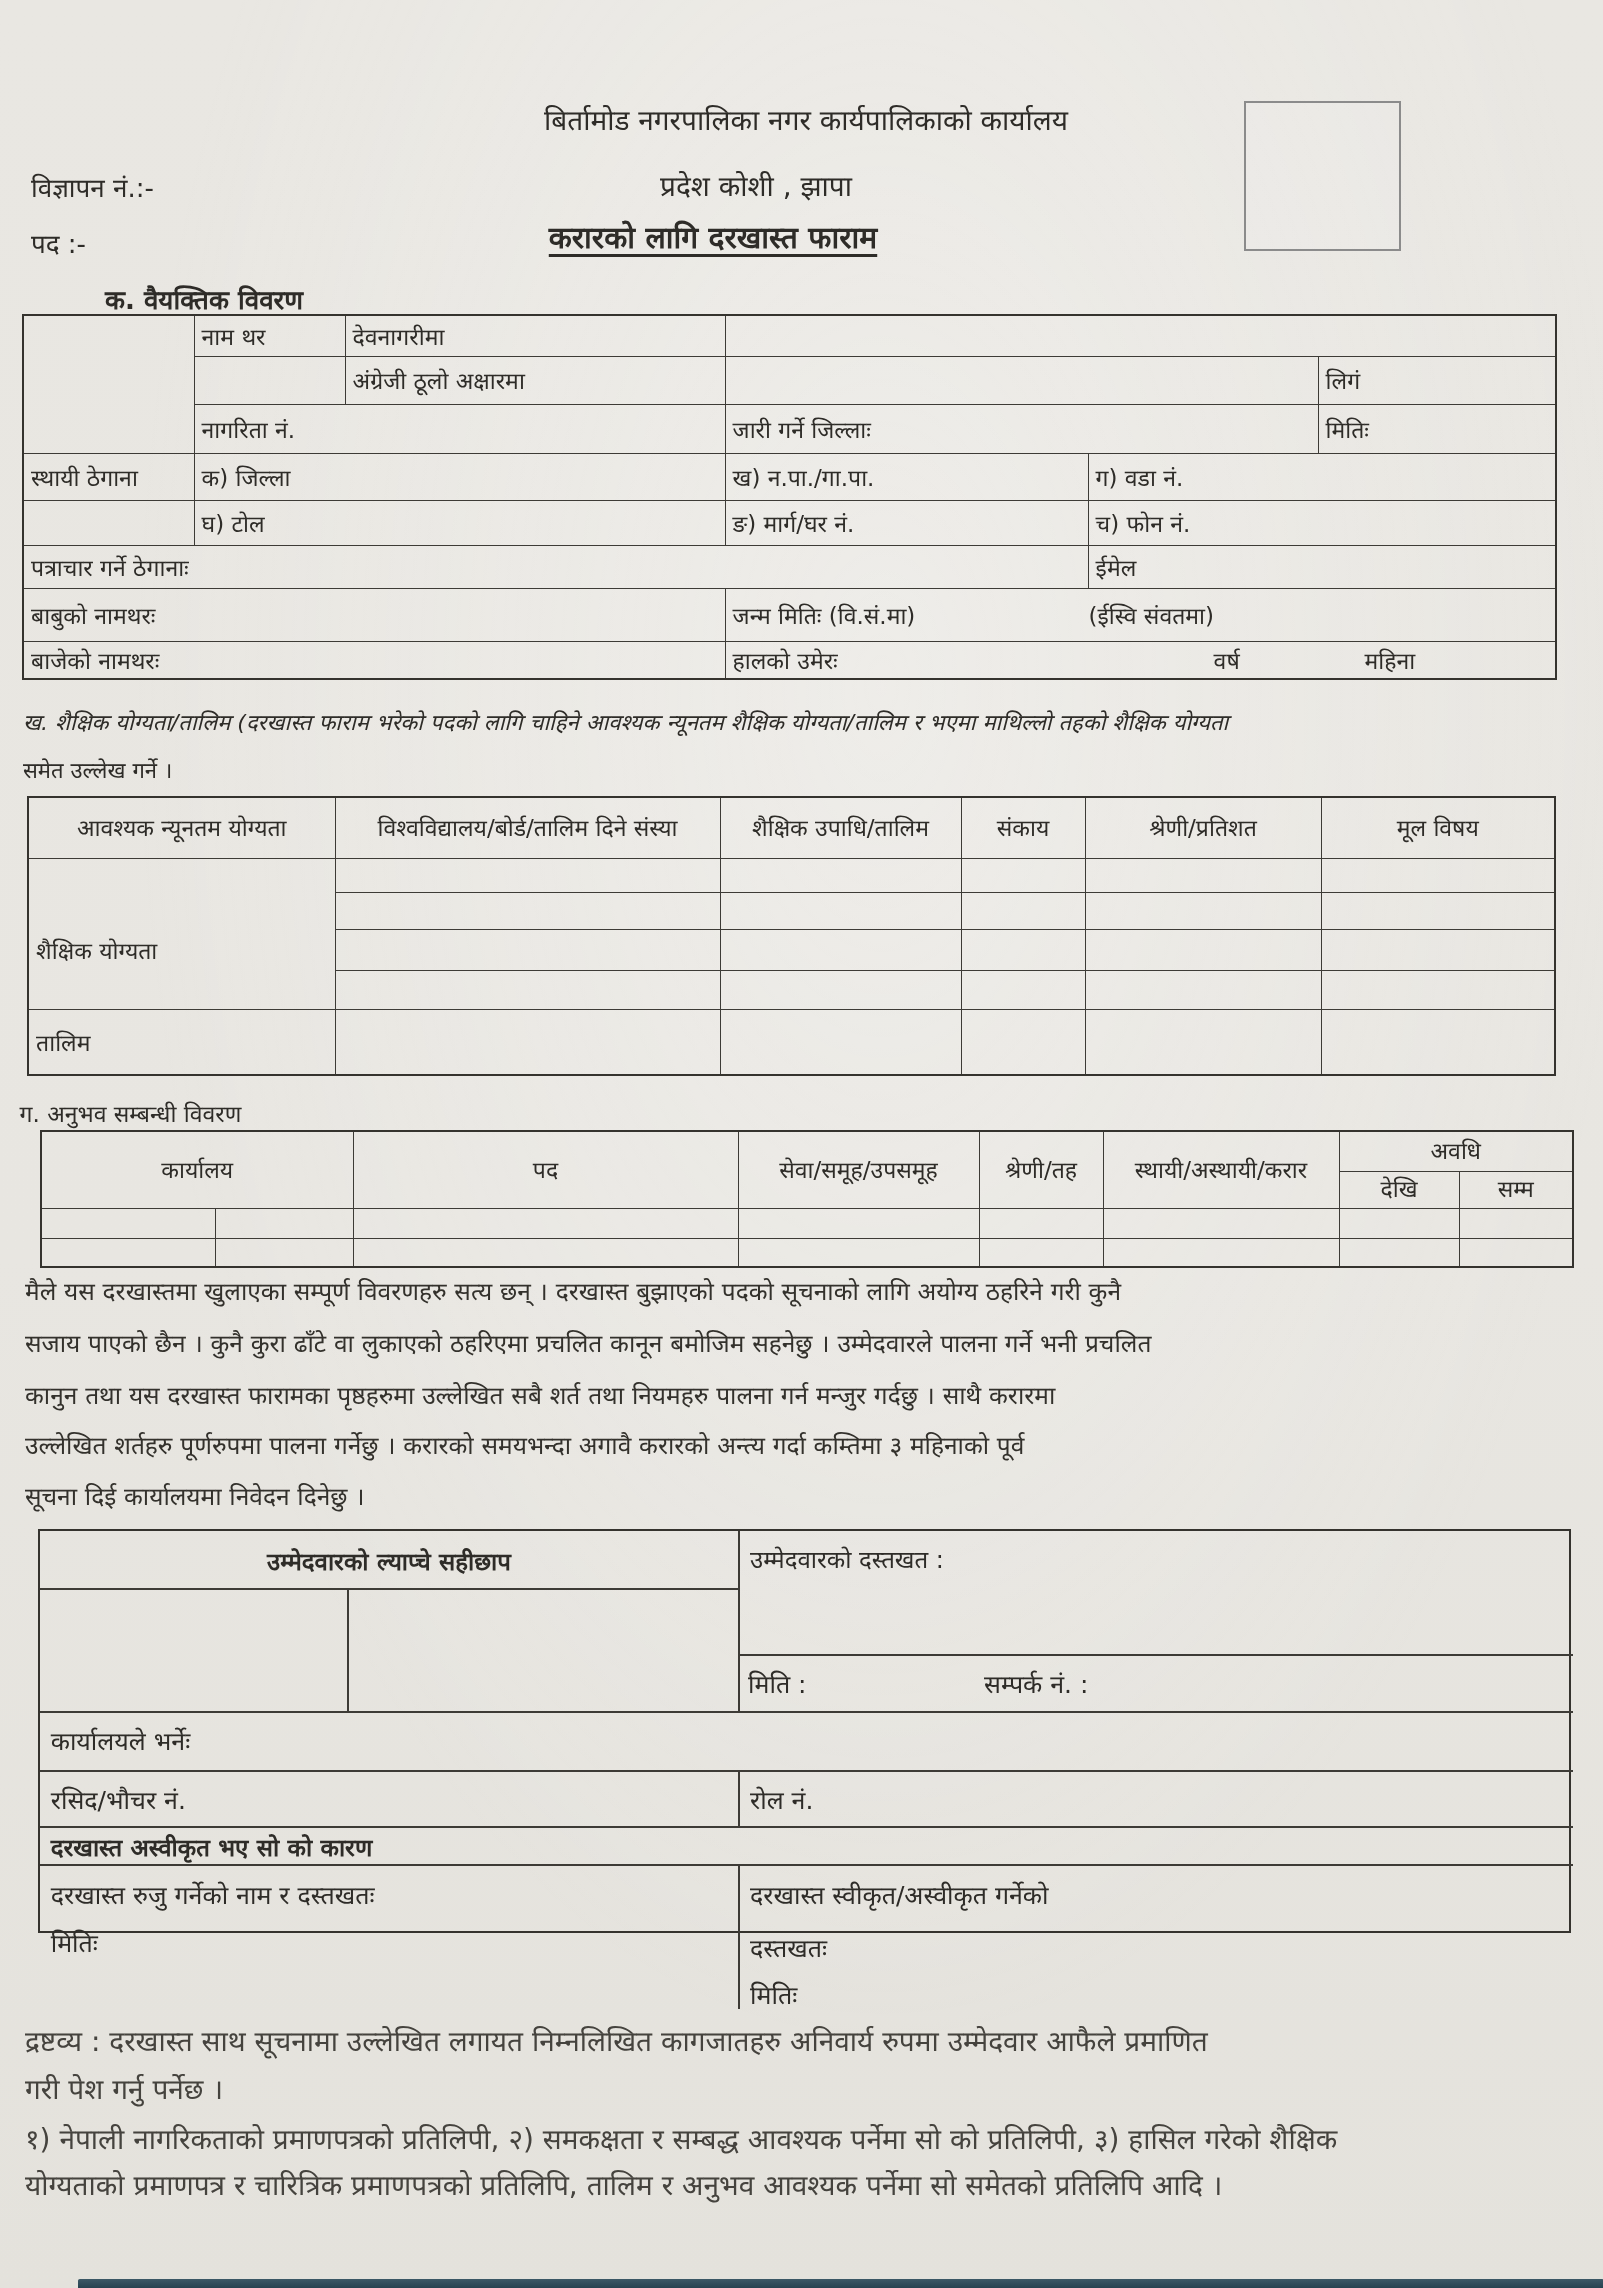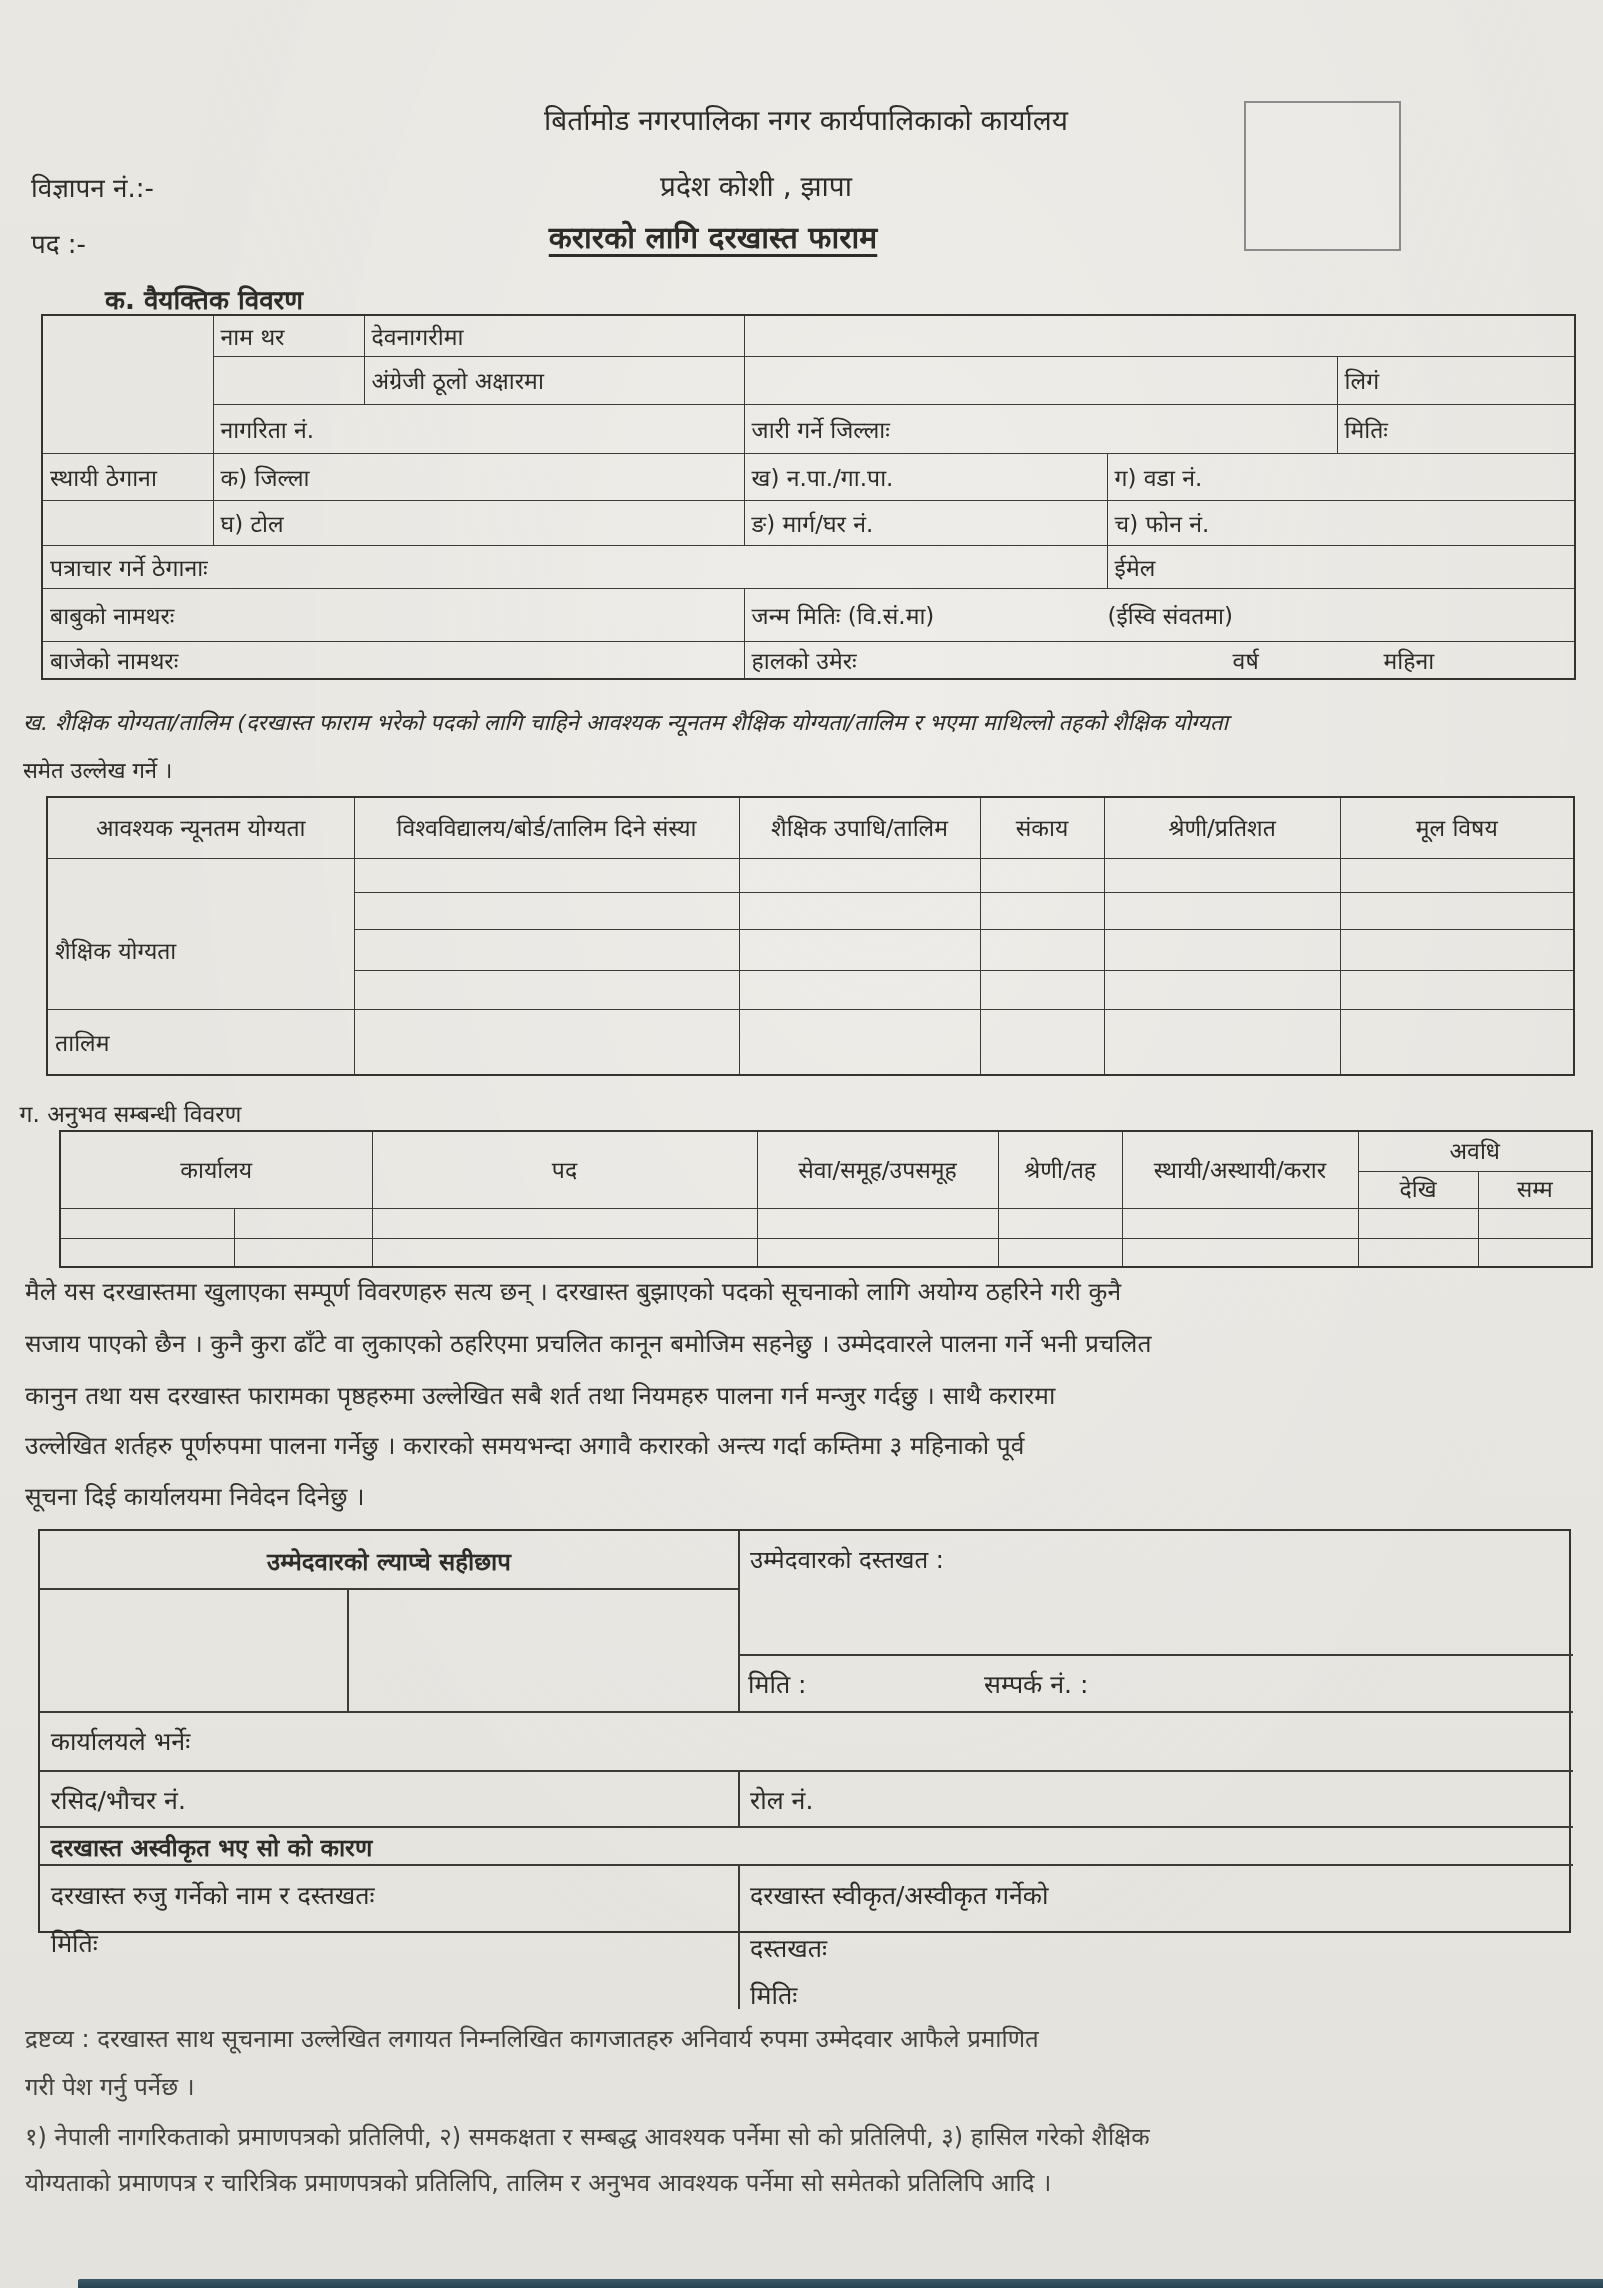--- a/index.html
+++ b/index.html
@@ -26,21 +26,21 @@
   .advert{top:169px;left:31px;font-size:26px;white-space:nowrap;}
   .post{top:225px;left:31px;font-size:26px;white-space:nowrap;}
   .sec-a{top:281px;left:105px;font-size:26px;font-weight:600;white-space:nowrap;}
   .sec-b1{top:706px;left:23px;font-size:22px;white-space:nowrap;font-style:italic;}
   .sec-b2{top:754px;left:23px;font-size:22px;white-space:nowrap;}
   .sec-c{top:1097px;left:19.6px;font-size:23px;white-space:nowrap;}
 
   
   table.frm{border-collapse:collapse;table-layout:fixed;}
   table.frm td{border:1.8px solid #3d3b36;font-size:23px;color:#2e2c28;padding:1.8px 7.1px;vertical-align:middle;overflow:hidden;white-space:nowrap;}
-  table.frm{border:2.7px solid #35332e;margin-left:19px;}
+  table.frm{border:2.7px solid #35332e;}
   td.hd{text-align:center;white-space:normal;line-height:1.15;}
   td.vtop{vertical-align:top;}
 
   .t-personal{left:22px;top:314px;}
   .t-edu{left:27px;top:796px;}
   .t-exp{left:40px;top:1130px;}
 
   .cellflex{display:flex;align-items:center;}
   .w400{display:inline-block;width:356px;}
   .w540{display:inline-block;width:481px;}
@@ -49,21 +49,21 @@
 
   
   .decl{left:25px;width:1531px;font-size:24.5px;white-space:nowrap;color:#33312c;}
 
   
   .sig-wrap{left:38px;top:1529px;width:1533px;height:404px;border:2.7px solid #35332e;box-sizing:border-box;}
   .hline{position:absolute;height:1.8px;background:#3d3b36;}
   .vline{position:absolute;width:1.8px;background:#3d3b36;}
   .sig-txt{position:absolute;font-size:25px;white-space:nowrap;}
 
-  .notes-line{left:25px;font-size:24px;white-space:nowrap;}
+  .notes-line{left:25px;font-size:28px;white-space:nowrap;}
 
   .scan-edge{left:78px;top:2279px;width:1526px;height:9.8px;background:linear-gradient(180deg,#3c5866,#24404d);border-radius:1.8px;}
 </style>
 </head>
 <body>
 
 <div class="abs photo-box"></div>
 
 <div class="abs office-line ink">बिर्तामोड नगरपालिका नगर कार्यपालिकाको कार्यालय</div>
 <div class="abs advert">विज्ञापन नं.:-</div>

